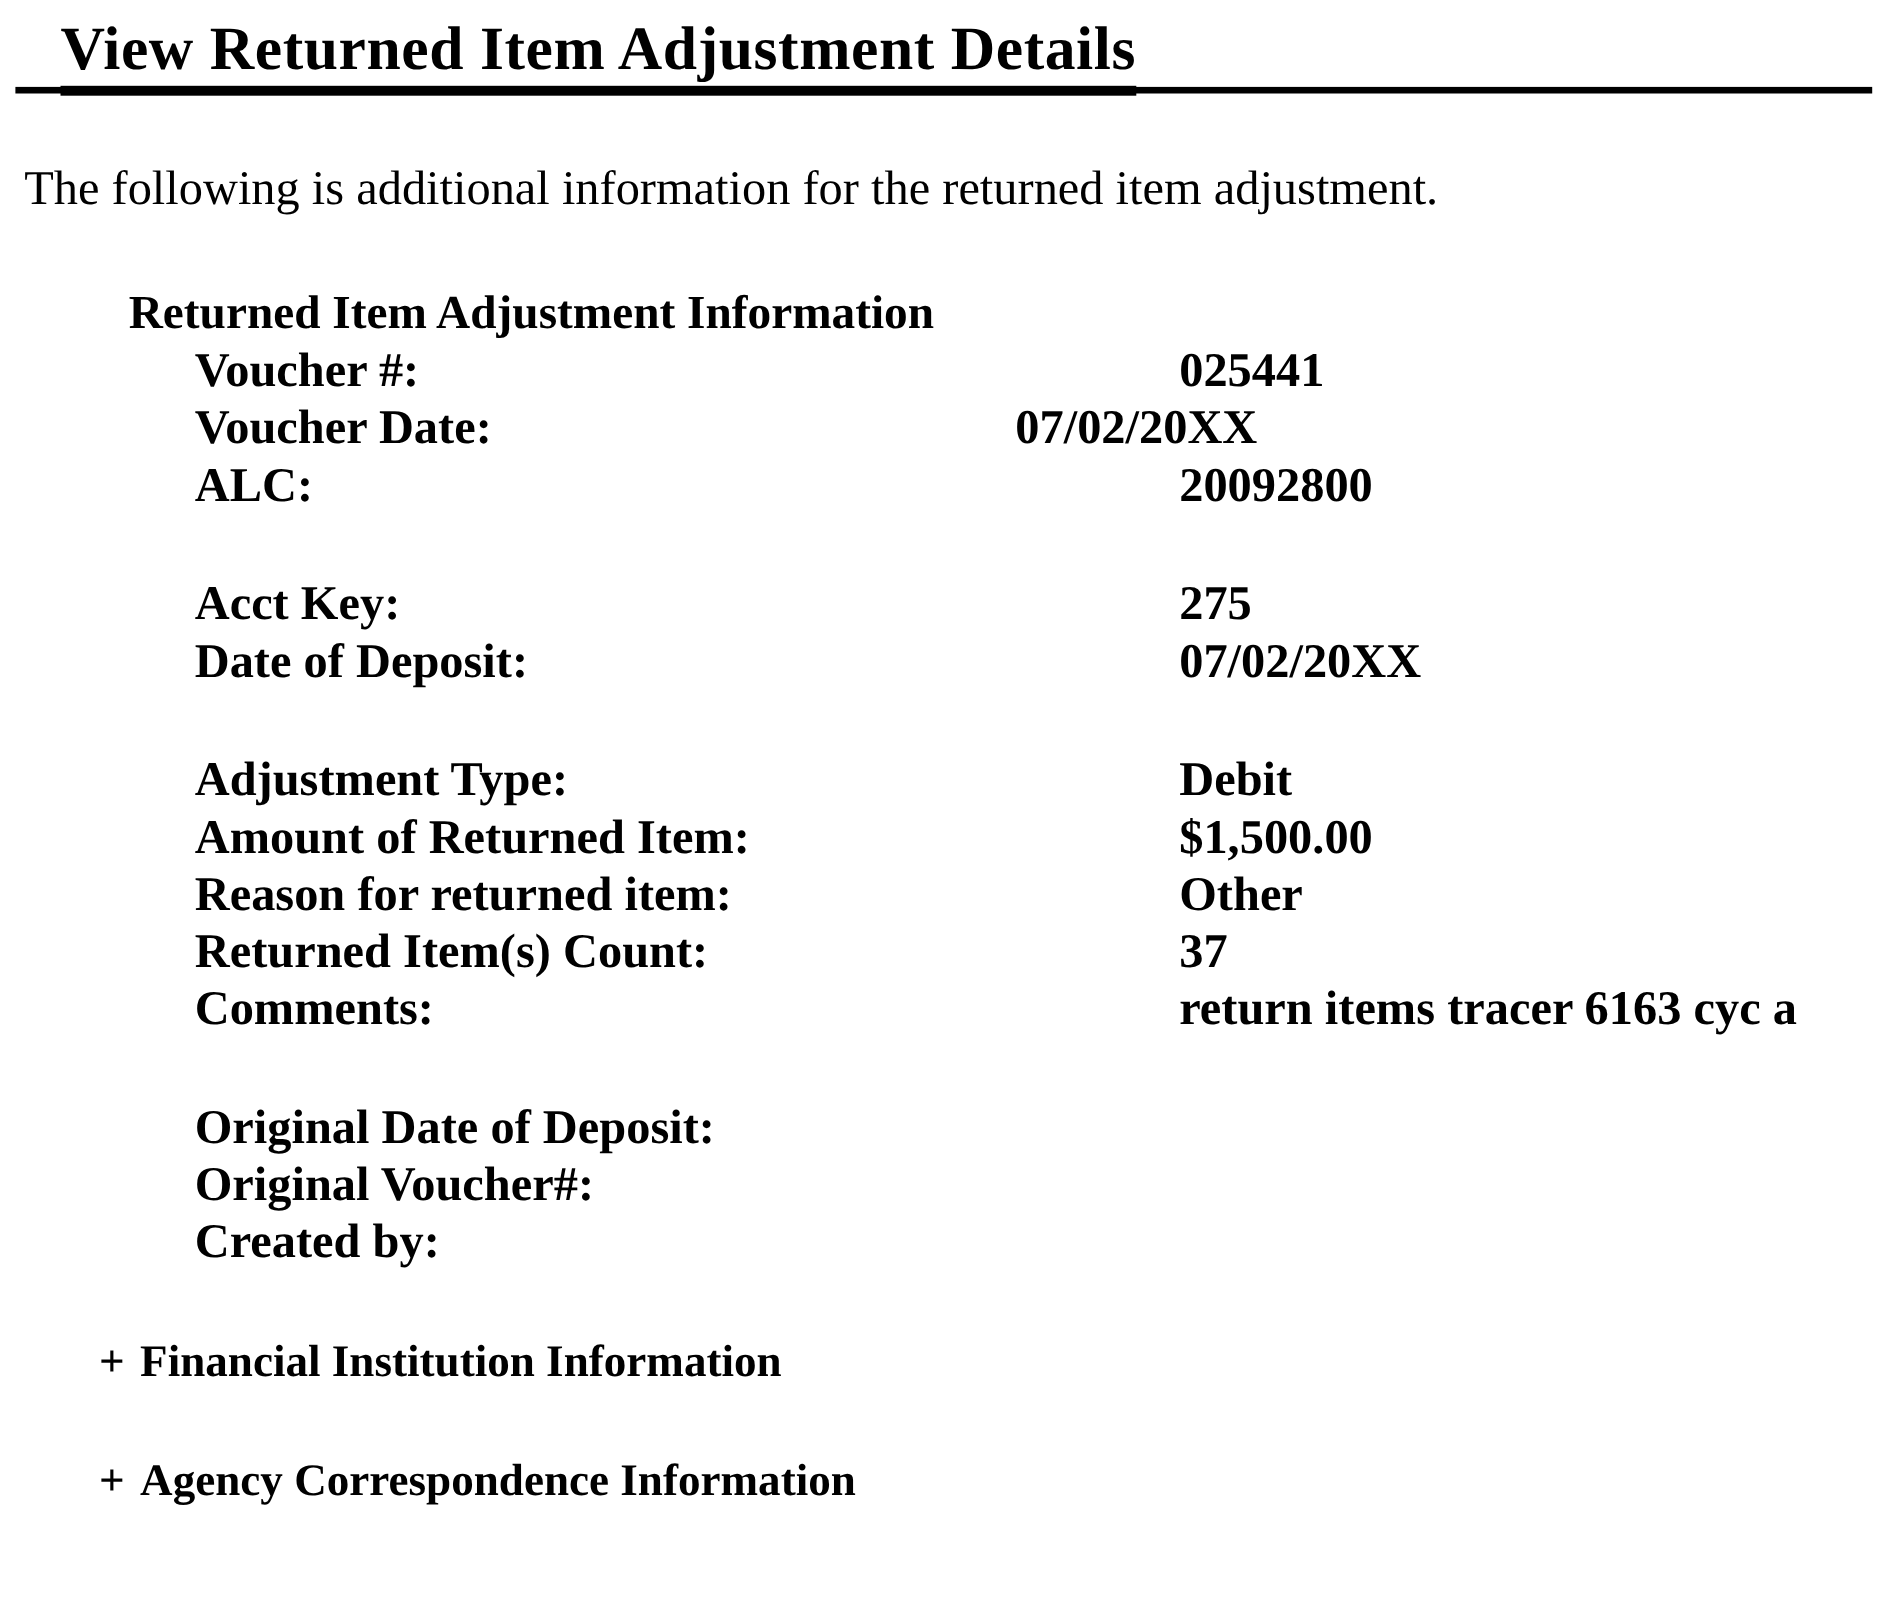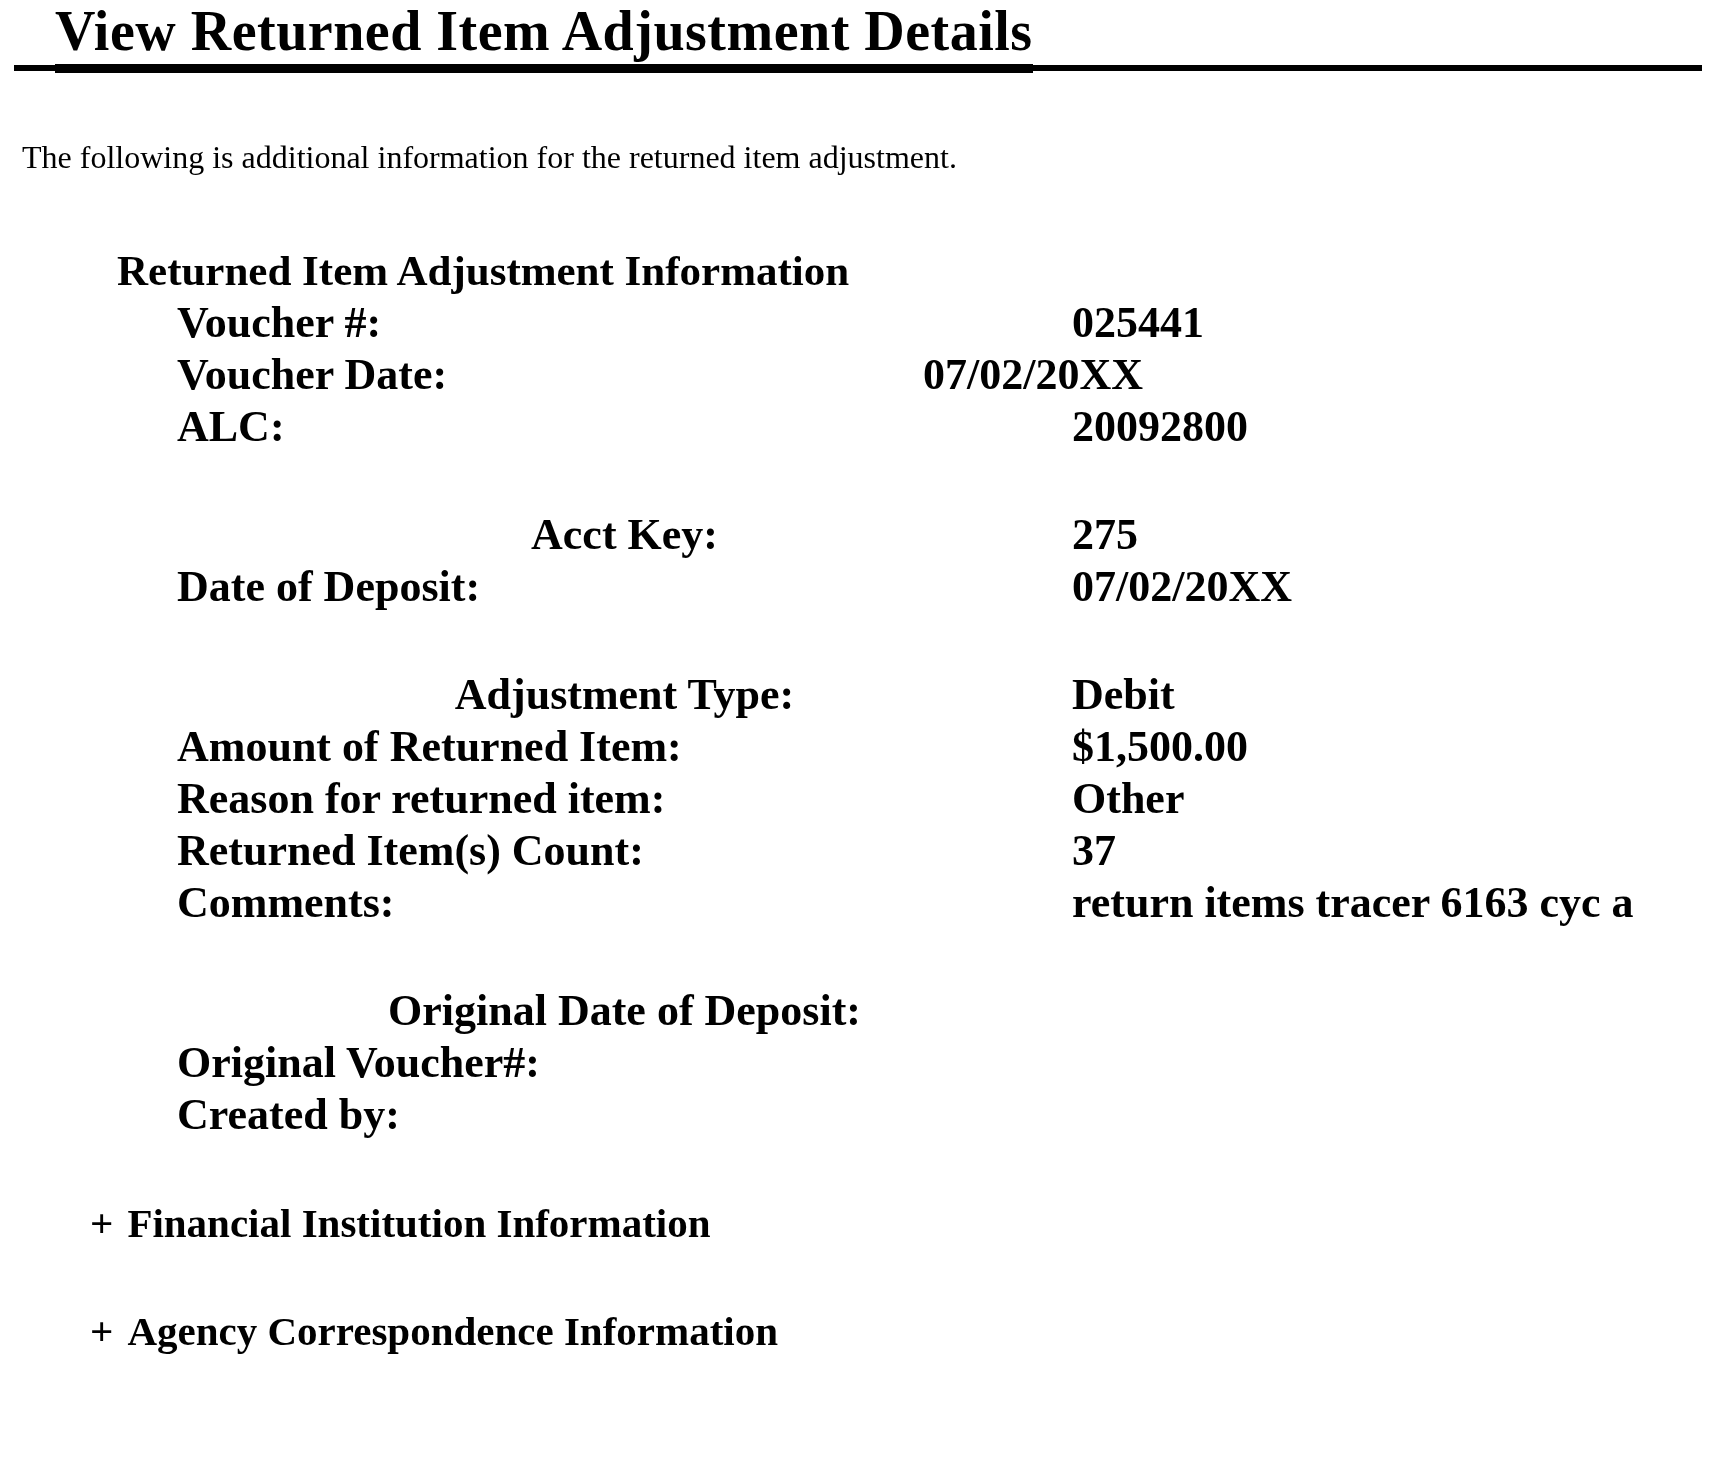--- a/index.html
+++ b/index.html
@@ -12,38 +12,38 @@
     height: 1472px;
     overflow: hidden;
     color: #000000;
     font-family: "Liberation Serif", "DejaVu Serif", serif;
   }
 
   
   .title-wrap { white-space: nowrap; }
   h1.page-title {
     display: inline-block;
-    margin: 2px 0 0 55px;
+    margin: 16px 0 0 55px;
     font-size: 56px;
     line-height: 58px;
     font-weight: bold;
     padding-bottom: 4px;
     border-bottom: 9px solid #000;
     letter-spacing: 0.5px;
   }
   .head-rule {
     height: 6px;
     background: #000;
     margin: -8px 16px 0 14px;
   }
 
   
   .intro {
     margin: 64px 0 0 22px;
-    font-size: 32px;
+    font-size: 44px;
     line-height: 44px;
     font-weight: normal;
   }
 
   
   .section-heading {
     margin: 66px 0 0 117px;
     font-size: 43px;
     line-height: 52px;
     font-weight: bold;
@@ -54,21 +54,21 @@
     font-size: 44px;
     font-weight: bold;
   }
   .row {
     display: flex;
     line-height: 52px;
     white-space: nowrap;
   }
   .row .label { width: 895px; flex: none; }
   .row.offset-value .label { width: 746px; }
-  .row.g  { margin-top: 56px; text-align: center; }
+  .row.g  { margin-top: 56px; }
   .row.glg { margin-top: 72px; }
 
   
   .expander {
     margin: 56px 0 0 90px;
     font-size: 41px;
     line-height: 52px;
     font-weight: bold;
     white-space: nowrap;
     cursor: pointer;

